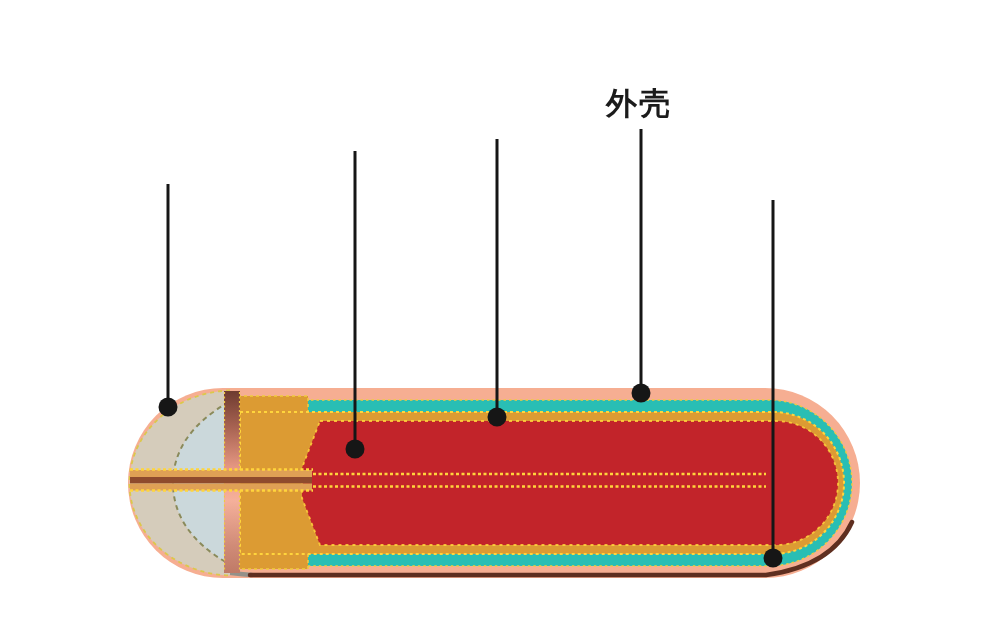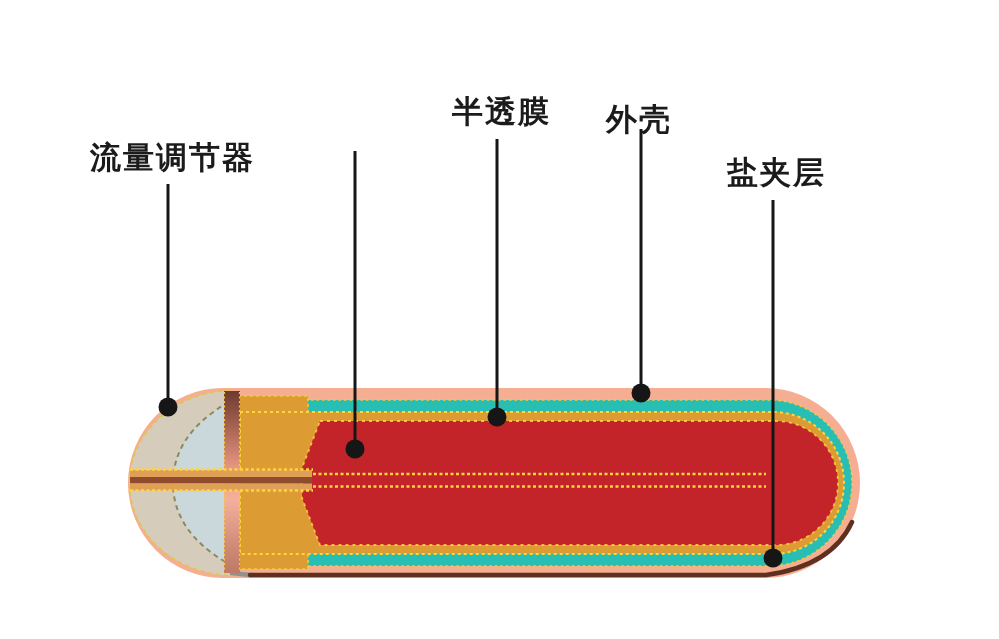--- a/index.html
+++ b/index.html
@@ -4,21 +4,21 @@
 <style>
   html,body{margin:0;padding:0;background:#ffffff;}
   #stage{position:relative;width:999px;height:639px;background:#ffffff;overflow:hidden;
          font-family:"Liberation Sans","DejaVu Sans",sans-serif;}
   #diagram-svg{position:absolute;left:0;top:0;}
   .lbl{position:absolute;font-size:31px;font-weight:700;color:#1b1b1b;
        letter-spacing:2px;line-height:1;white-space:nowrap;}
   #lbl-flow{left:90px;top:142px;}
   #lbl-reservoir{left:306px;top:111px;}
   #lbl-membrane{left:452px;top:96px;}
-  #lbl-shell{left:606px;top:88px;margin-top:16px;}
+  #lbl-shell{left:606px;top:88px;}
   #lbl-salt{left:727px;top:157px;}
 </style>
 </head>
 <body>
 
 <div id="stage">
 
   <svg id="diagram-svg" width="999" height="639" viewBox="0 0 999 639">
     <defs>
       <linearGradient id="bandGrad" x1="0" y1="0" x2="0" y2="1">
@@ -72,17 +72,14 @@
     </g>
     <g fill="#161616">
       <circle cx="168" cy="407" r="9.5"></circle>
       <circle cx="355" cy="449" r="9.5"></circle>
       <circle cx="497" cy="417" r="9.5"></circle>
       <circle cx="641" cy="393" r="9.5"></circle>
       <circle cx="773" cy="558" r="9.5"></circle>
     </g>
   </svg>
 
-  <div class="lbl" id="lbl-flow">流量调节器</div>
-  <div class="lbl" id="lbl-membrane">半透膜</div>
   <div class="lbl" id="lbl-shell">外壳</div>
-  <div class="lbl" id="lbl-salt">盐夹层</div>
 </div>
 
 </body></html>

